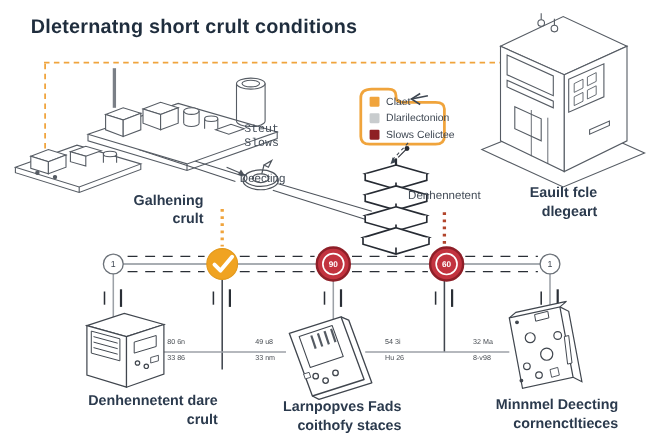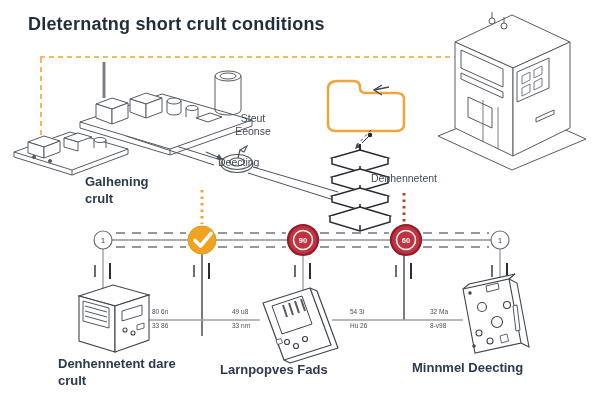--- a/index.html
+++ b/index.html
@@ -5,23 +5,23 @@
   html,body{margin:0;padding:0;background:#ffffff;}
   #stage{
     position:relative;width:600px;height:400px;background:#ffffff;overflow:hidden;
     font-family:"Liberation Sans", sans-serif;color:#2b3a4d;
   }
   #bg{position:absolute;left:0;top:0;}
   .abs{position:absolute;}
   .title{
     left:28px;top:14px;font-size:18px;font-weight:bold;color:#1f2d3d;letter-spacing:.2px;
   }
-  .biglabel{font-size:13px;font-weight:600;color:#2b3a4d;text-align:left;line-height:1.3;}
+  .biglabel{font-size:13px;font-weight:600;color:#2b3a4d;text-align:right;line-height:1.3;}
   .smalllabel{font-size:10.5px;font-weight:500;color:#434c57;line-height:1.25;}
-  .center{text-align:center;}
+  .center{font-family:Liberation Mono, monospace;}
   .legend{
     left:328px;top:81px;width:78px;height:52px;padding:4px 0 0 8px;box-sizing:border-box;
   }
   .legend-row{display:flex;align-items:center;gap:6px;height:15px;}
   .sw{width:9px;height:9px;flex:0 0 9px;border-radius:1px;}
   .sw-0{background:#F0A43C;}
   .sw-1{background:#C8CCCE;}
   .sw-2{background:#8E1F24;}
   .legend-label{font-size:9.5px;color:#3e4752;white-space:nowrap;}
   .wirelabel{font-size:6.5px;color:#4a4f55;white-space:nowrap;line-height:1;}
@@ -242,47 +242,67 @@
       <text class="badge-num" x="406" y="243" text-anchor="middle">60</text>
     </g>
     <g>
       <circle cx="500" cy="240" r="9" fill="#ffffff" stroke="#6b7178" stroke-width="1.2"></circle>
       <text class="node-num" x="500" y="243" text-anchor="middle">1</text>
     </g>
   </svg>
 
   <div class="abs title">Dleternatng short crult conditions</div>
 
+  <div class="abs legend">
+    <div class="legend-row">
+      <span class="sw sw-0"></span>
+      <span class="legend-label">Claet</span>
+    </div>
+    <div class="legend-row">
+      <span class="sw sw-1"></span>
+      <span class="legend-label">Dlarilectonion</span>
+    </div>
+    <div class="legend-row">
+      <span class="sw sw-2"></span>
+      <span class="legend-label">Slows Celictee</span>
+    </div>
+  </div>
 
   <div class="abs biglabel" style="left:85px;top:174px;width:100px;">
     <div>Galhening</div>
     <div>crult</div>
   </div>
 
   <div class="abs smalllabel center" style="left:222px;top:112px;width:62px;">
     <div>Steut</div>
-    <div>Eeonse</div>
+    <div>Slows</div>
   </div>
 
   <div class="abs smalllabel" style="left:186px;top:156px;padding-left:32px;">Deecting</div>
 
   <div class="abs smalllabel" style="left:371px;top:172px;text-align:center;">Denhennetent</div>
 
+  <div class="abs biglabel" style="left:438px;top:167px;width:105px;">
+    <div>Eauilt fcle</div>
+    <div>dlegeart</div>
+  </div>
 
   <div class="abs biglabel" style="left:58px;top:356px;width:140px;">
     <div>Denhennetent dare</div>
     <div>crult</div>
   </div>
 
   <div class="abs biglabel" style="left:220px;top:362px;width:145px;">
     <div>Larnpopves Fads</div>
+    <div>coithofy staces</div>
   </div>
 
   <div class="abs biglabel" style="left:412px;top:360px;width:150px;">
     <div>Minnmel Deecting</div>
+    <div>cornenctltieces</div>
   </div>
 
   <div class="abs wirelabel" style="left:152px;top:309px;">80 6n</div>
   <div class="abs wirelabel" style="left:152px;top:323px;">33 86</div>
   <div class="abs wirelabel" style="left:232px;top:309px;">49 u8</div>
   <div class="abs wirelabel" style="left:232px;top:323px;">33 nm</div>
   <div class="abs wirelabel" style="left:350px;top:309px;">54 3i</div>
   <div class="abs wirelabel" style="left:350px;top:323px;">Hu 26</div>
   <div class="abs wirelabel" style="left:430px;top:309px;">32 Ma</div>
   <div class="abs wirelabel" style="left:430px;top:323px;">8-v98</div>

